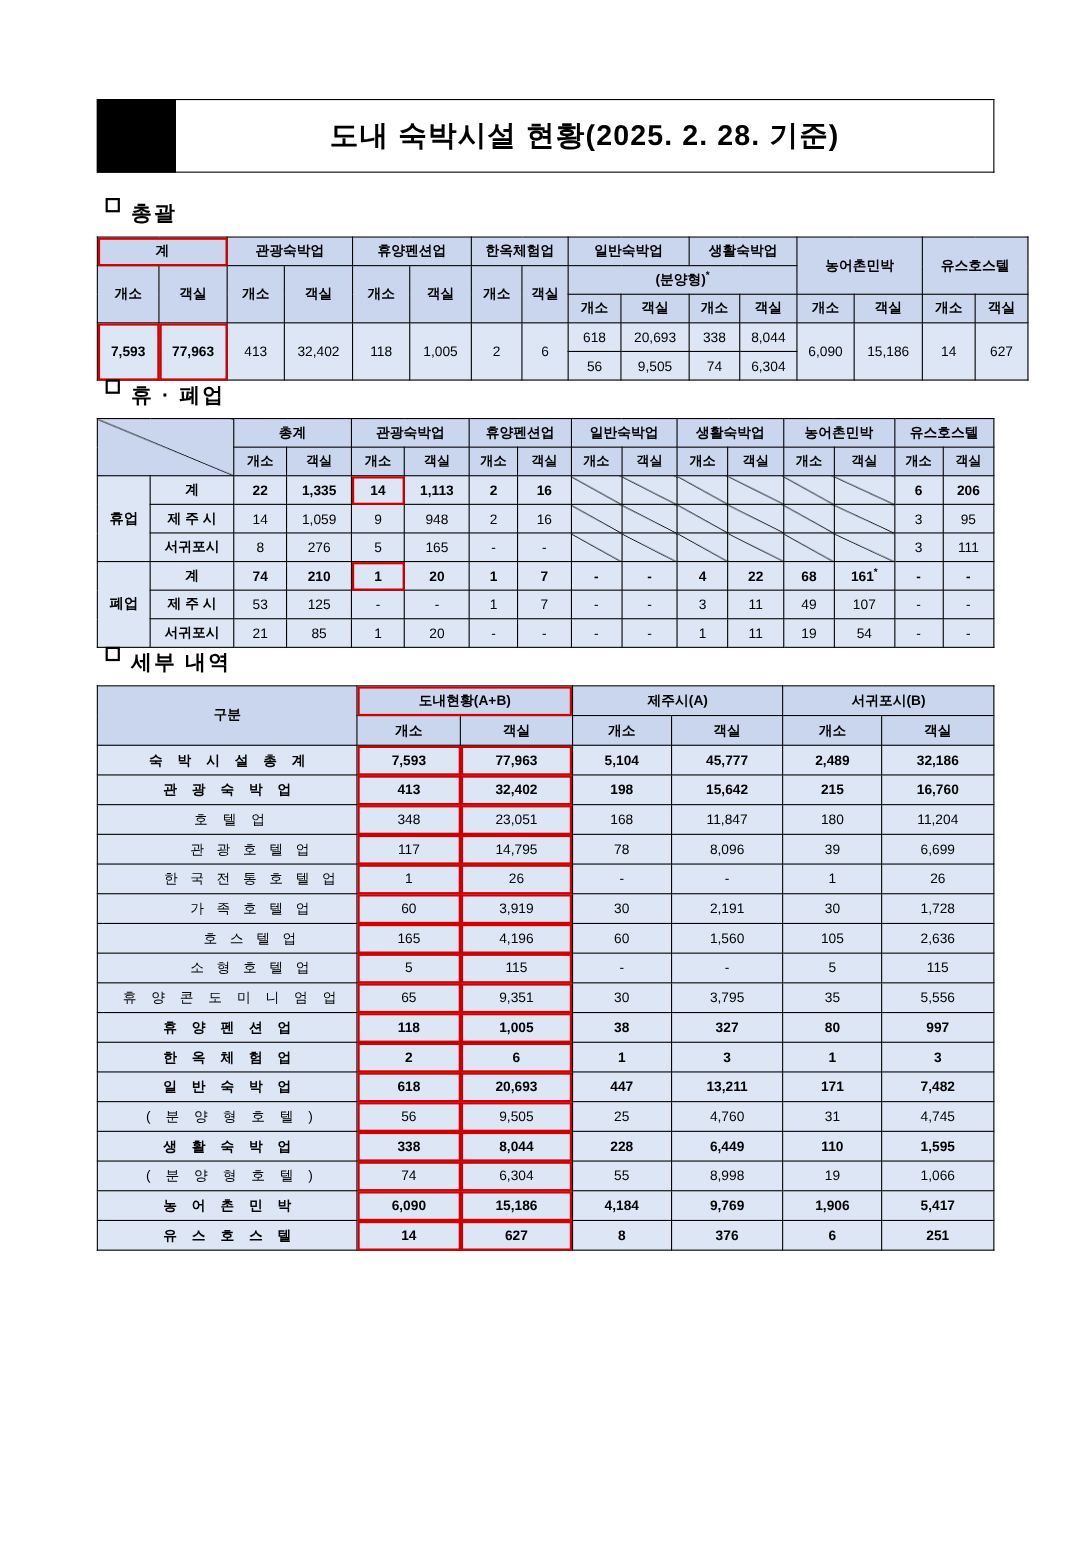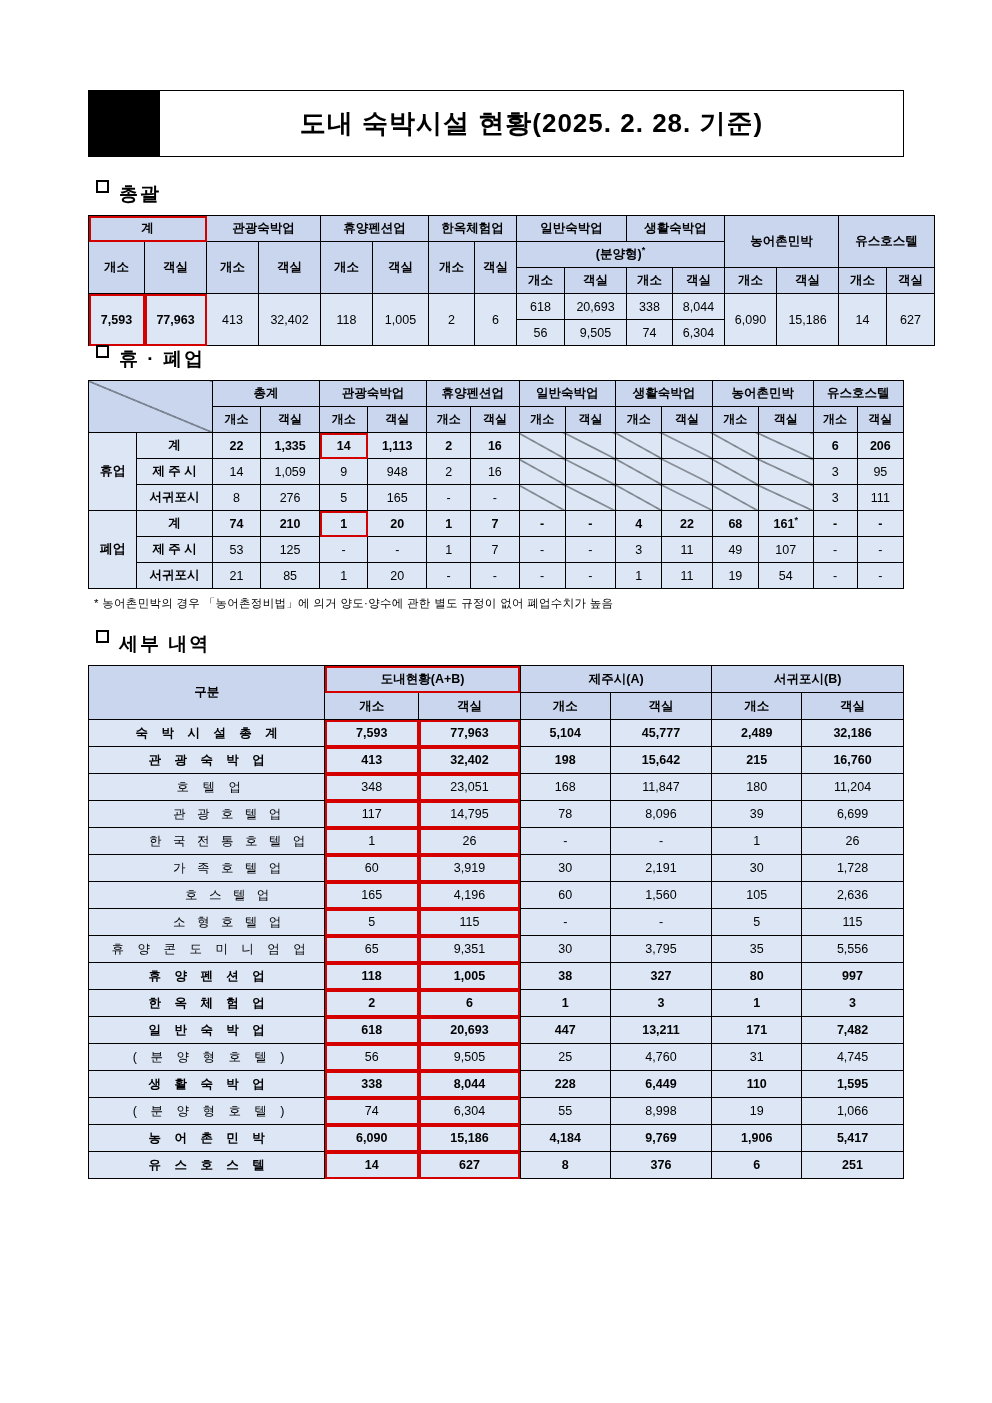--- a/index.html
+++ b/index.html
@@ -399,21 +399,20 @@
         <td class="cell">1</td>
         <td class="cell">11</td>
         <td class="cell">19</td>
         <td class="cell">54</td>
         <td class="cell">-</td>
         <td class="cell">-</td>
       </tr>
     </tbody>
   </table>
 
-  <div class="foot-note">* 농어촌민박의 경우 「농어촌정비법」에 의거 양도·양수에 관한 별도 규정이 없어 폐업수치가 높음</div>
 
   <div class="section-head">
     <span class="sq"></span>
     <span class="section-title">세부 내역</span>
   </div>
 
   <table id="t3">
     <colgroup>
       <col style="width:232px">
       <col style="width:92px">

